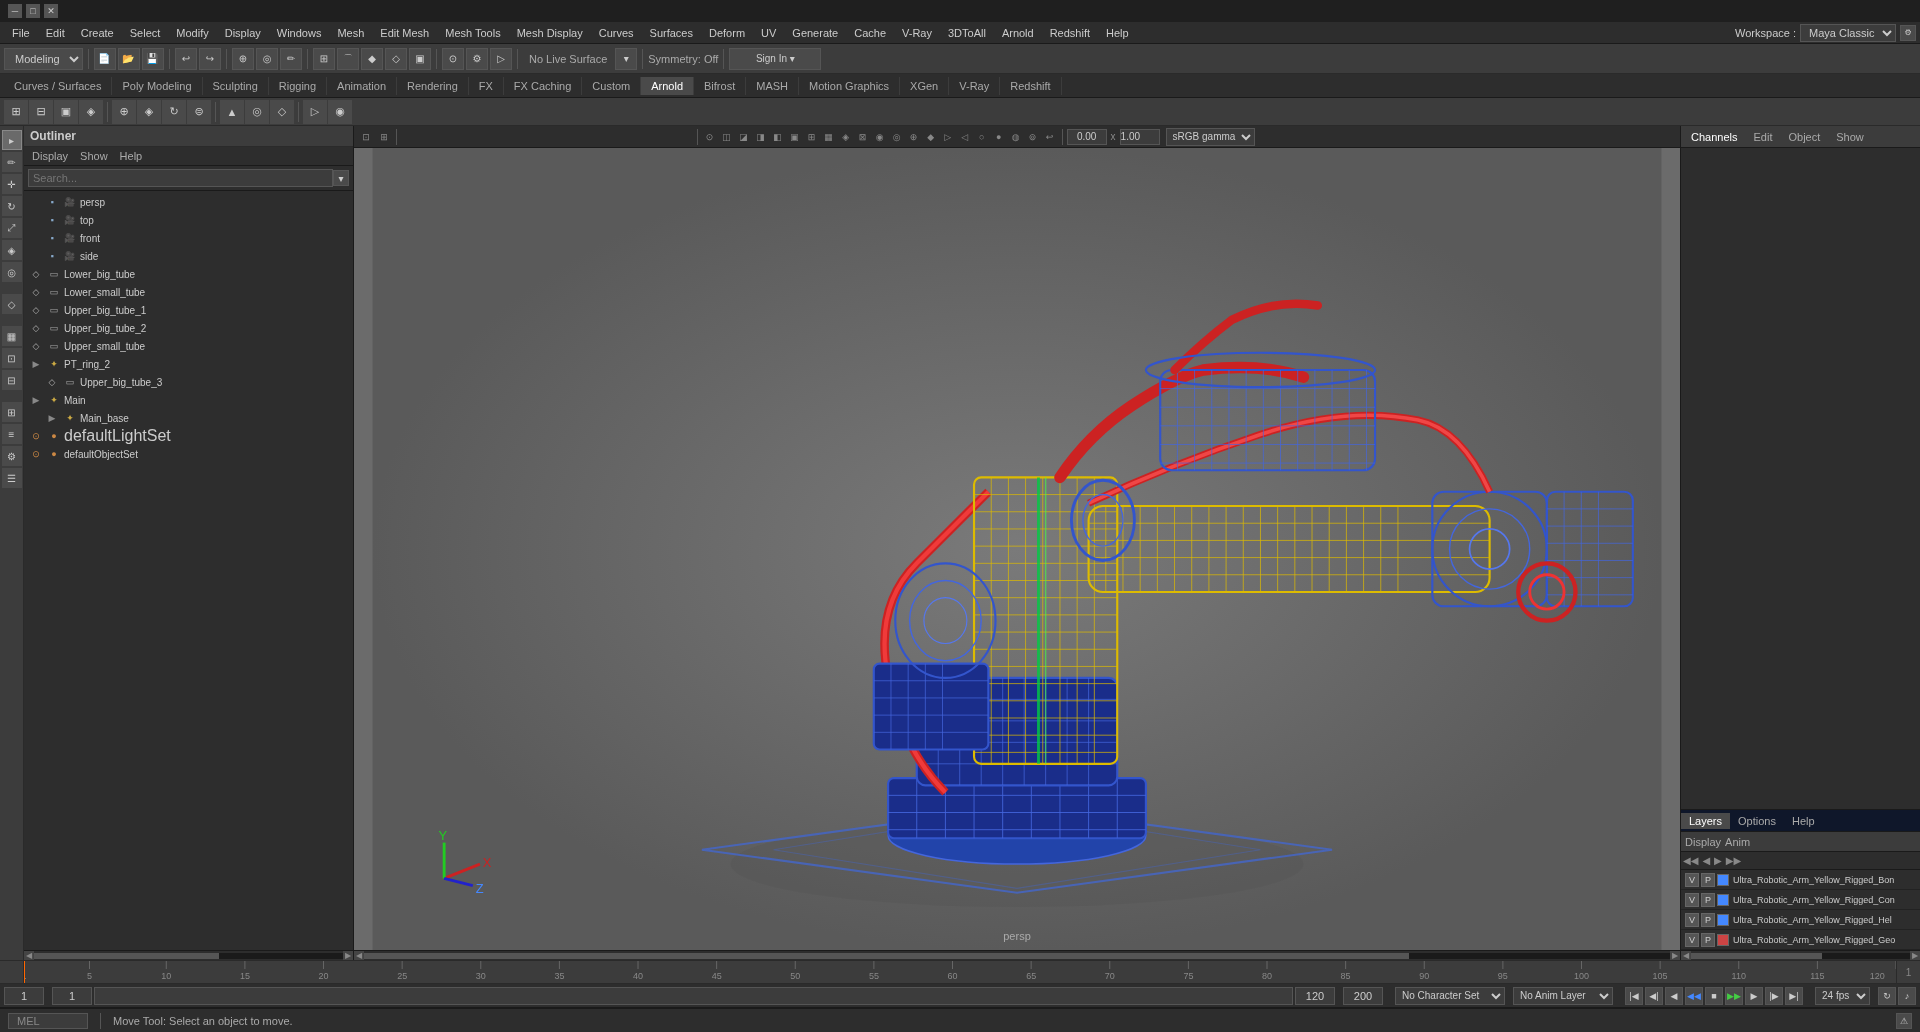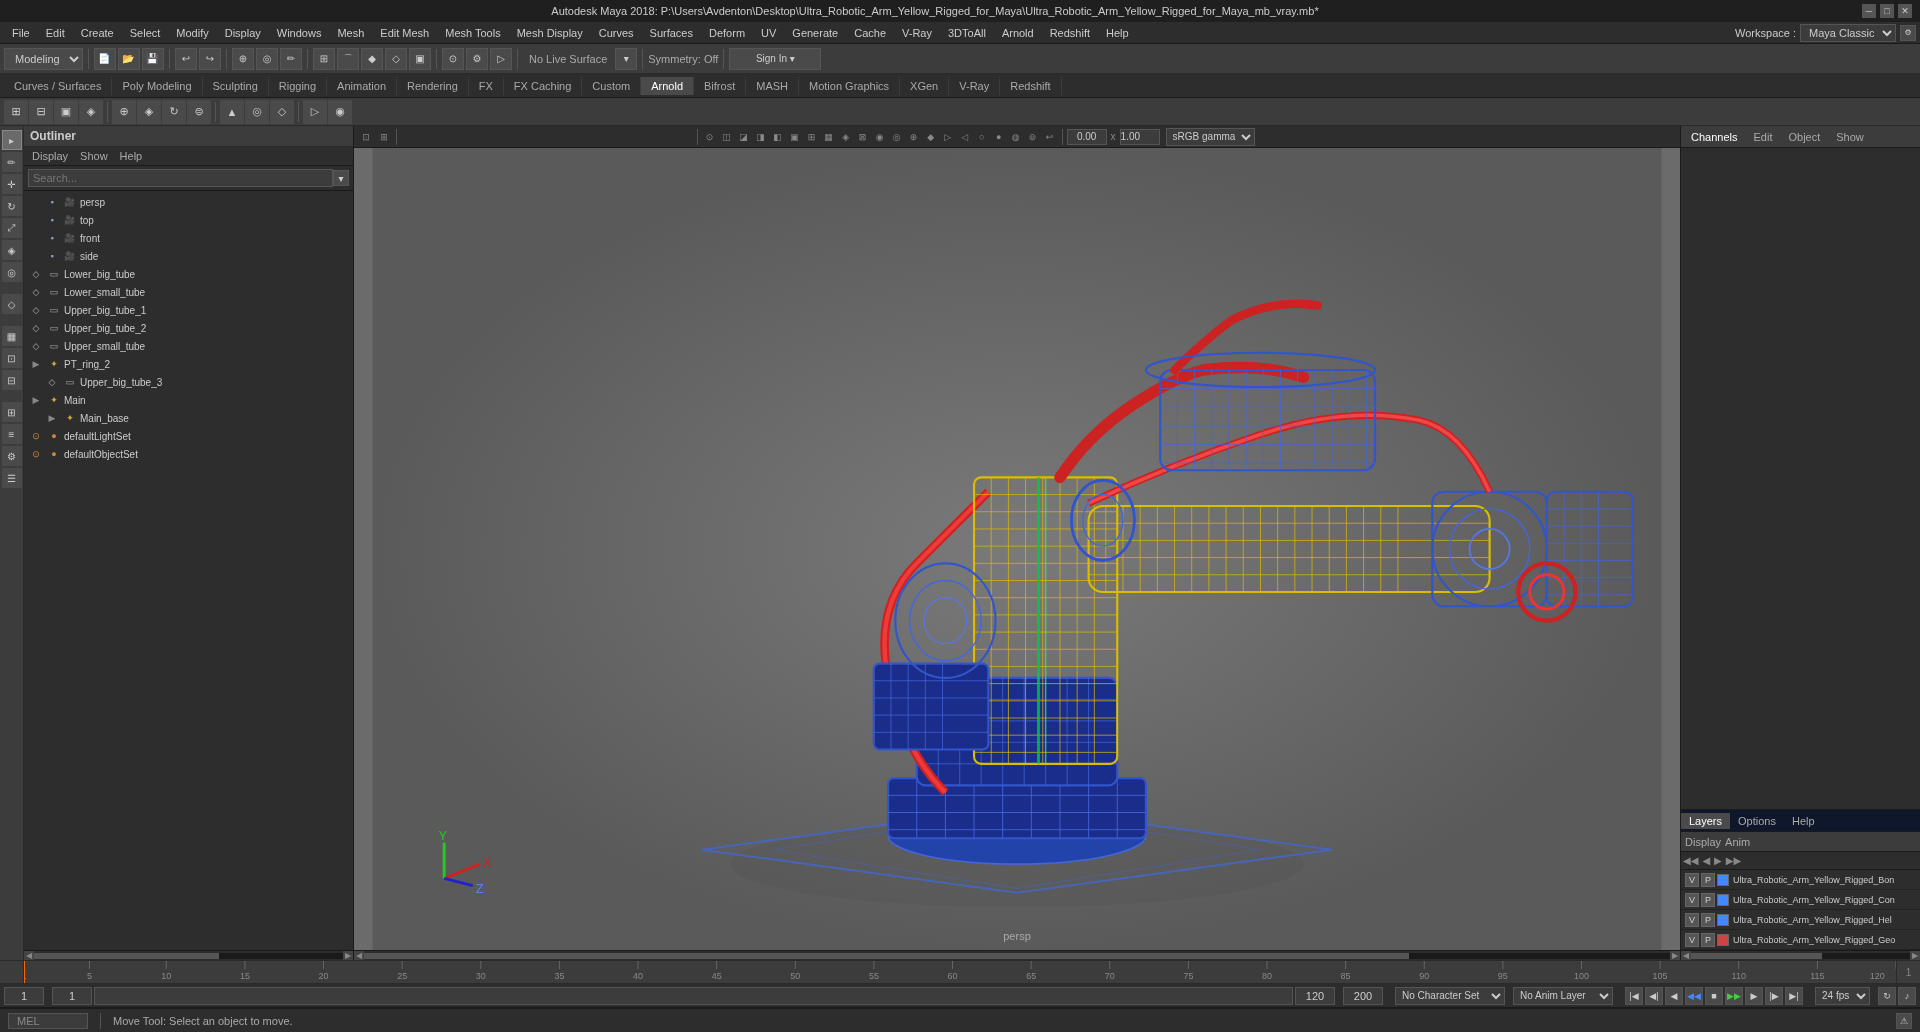--- a/index.html
+++ b/index.html
@@ -564,21 +564,20 @@
       font-size: 10px;
       height: 18px;
       padding: 0 2px;
       margin-left: 4px;
     }
   </style>
 </head>
 <body>
 
 <div id="title-bar">
-  <span>Autodesk Maya 2018: P:\Users\Avdenton\Desktop\Ultra_Robotic_Arm_Yellow_Rigged_for_Maya\Ultra_Robotic_Arm_Yellow_Rigged_for_Maya_mb_vray.mb*</span>
   <div id="title-controls">
     <button class="title-btn">─</button>
     <button class="title-btn">□</button>
     <button class="title-btn">✕</button>
   </div>
 </div>
 
 <div id="menu-bar">
   <div class="menu-item">File</div>
   <div class="menu-item">Edit</div>
@@ -794,21 +793,21 @@
       </div>
       <div class="outliner-item indent-1">
         <span class="icon" style="color:#888;">▶</span>
         <span class="icon group-icon">✦</span>
         <span style="font-size:10px;">Main_base</span>
       </div>
 
       <div class="outliner-item">
         <span class="icon set-icon">⊙</span>
         <span class="icon set-icon">●</span>
-        <span style="font-size:10px;">defaultLightSet</span>
+        <span style="font-size:16px;">defaultLightSet</span>
       </div>
       <div class="outliner-item">
         <span class="icon set-icon">⊙</span>
         <span class="icon set-icon">●</span>
         <span style="font-size:10px;">defaultObjectSet</span>
       </div>
     </div>
     <div id="outliner-hscroll">
       <button style="width:10px;height:10px;background:#444;border:none;color:#888;font-size:8px;cursor:pointer;">◀</button>
       <div class="hscroll-track">

